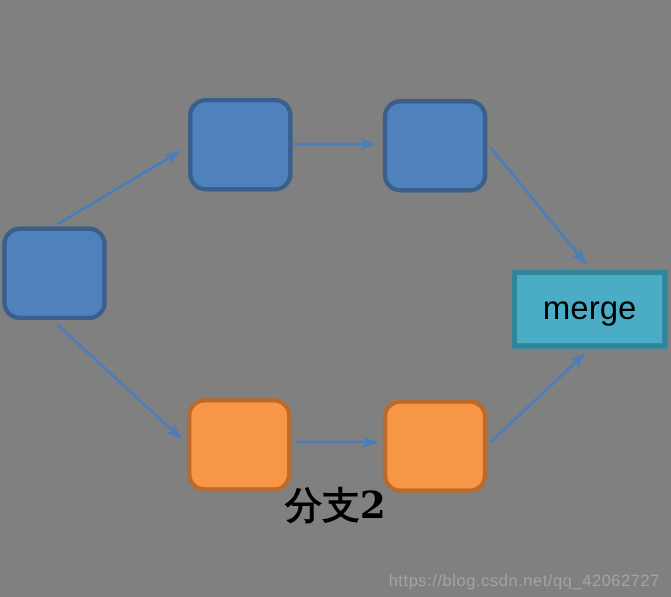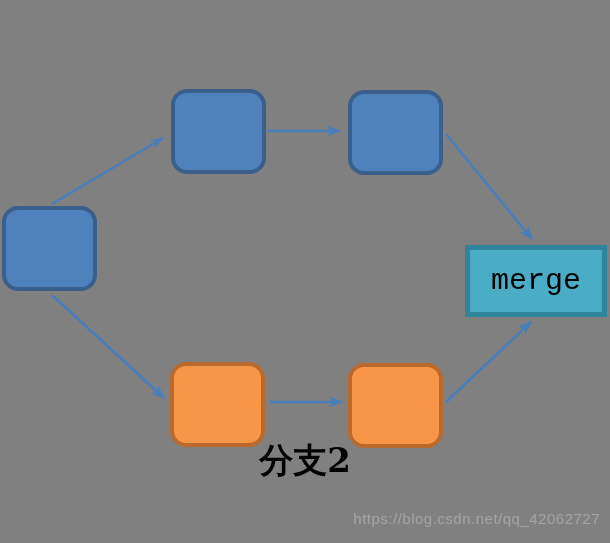--- a/index.html
+++ b/index.html
@@ -37,39 +37,39 @@
     left: 465px; top: 245px;
     width: 142px; height: 72px;
     box-sizing: border-box;
     background: #4BACC6;
     border: 5px solid #31859B;
     display: flex;
     align-items: center;
     justify-content: center;
     font-size: 30px;
     color: #000000;
-    font-family: Liberation Mono, monospace;
+    font-family: Liberation Sans, sans-serif;
   }
   .branch-title {
     position: absolute;
     left: 0;
     width: 100%;
     text-align: center;
     font-family: "DejaVu Serif", "Liberation Serif", serif;
     font-weight: bold;
     font-size: 34px;
     color: #000000;
     line-height: 1.1;
   }
   .branch-title.top    { top: 15px; }
   .branch-title.bottom { top: 442px; }
   .watermark {
     position: absolute;
     right: 10px;
-    bottom: 16px;
+    bottom: 6px;
     font-size: 15px;
     color: #A3A3A3;
     font-family: "Liberation Sans", sans-serif;
     letter-spacing: 0.5px;
   }
 </style>
 </head>
 <body>
 
 <div id="canvas">

